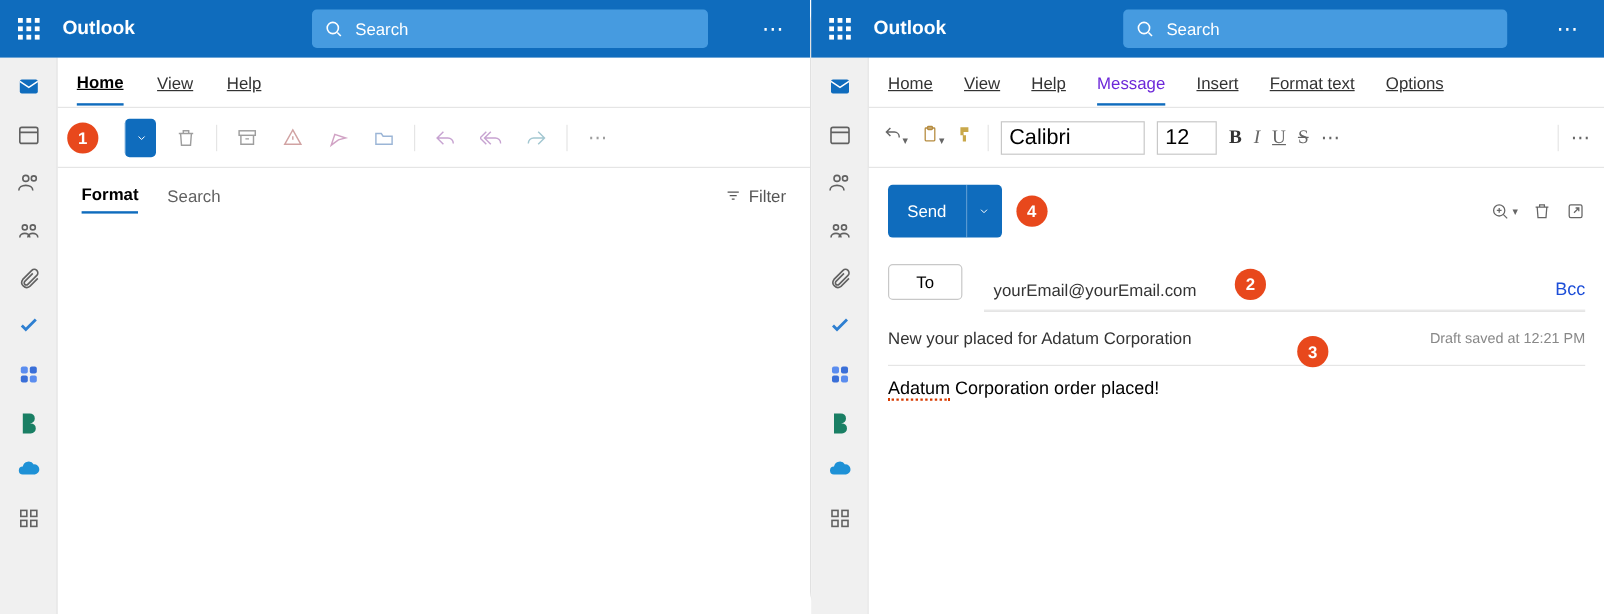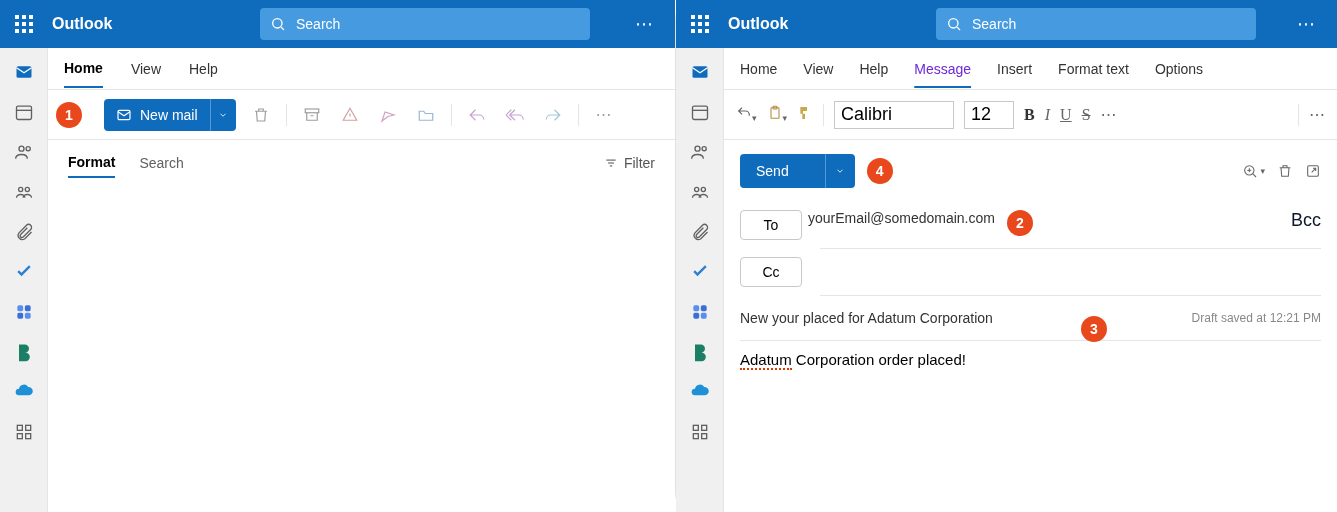--- a/index.html
+++ b/index.html
@@ -19,21 +19,21 @@
 
   .body { display:flex; flex:1; min-height:0;}
   .rail { width:48px; background:#f0f0f0; border-right:1px solid #e5e5e5; display:flex; flex-direction:column; align-items:center; padding-top:8px; gap:8px;}
   .rail-item { width:32px; height:32px; display:flex; align-items:center; justify-content:center; cursor:pointer; color:#616161; border-radius:4px;}
   .rail-item.active { color:#0F6CBD;}
   .rail svg{width:20px;height:20px;}
 
   .main { flex:1; display:flex; flex-direction:column; min-width:0;}
 
   .menubar { display:flex; align-items:center; gap:28px; padding:0 16px; height:42px; border-bottom:1px solid #e5e5e5; font-size:14px; color:#333;}
-  .menubar .tab { cursor:pointer; padding:10px 0;}
+  .menubar .tab { cursor:pointer; padding:10px 0;text-decoration:underline;}
   .menubar .tab.active { font-weight:600; border-bottom:2px solid #0F6CBD; color:#000;}
   .menubar .tab.activeU { color:#6d28d9; text-decoration:underline; text-decoration-color:#0F6CBD; text-underline-offset:12px; text-decoration-thickness:2px;}
 
   .toolbar { display:flex; align-items:center; gap:12px; padding:8px 10px; height:50px; border-bottom:1px solid #e5e5e5; position:relative;}
   .toolbar .iconbtn { color:#9e9e9e; width:26px; height:26px; display:flex; align-items:center; justify-content:center; cursor:pointer;}
   .toolbar .sep{ width:1px; height:22px; background:#e5e5e5;}
   .newmail { display:flex; background:#0F6CBD; border-radius:4px; overflow:hidden; color:#fff; height:32px; align-items:stretch;}
   .newmail .lbl{display:flex; align-items:center; gap:8px; padding:0 12px; font-size:14px; cursor:pointer;}
   .newmail .dd{width:26px; display:flex; align-items:center; justify-content:center; border-left:1px solid rgba(255,255,255,.3); cursor:pointer;}
 
@@ -53,30 +53,30 @@
   .fmt-toolbar .iconbtn{color:#666;}
   .fmt-toolbar select,.fmt-toolbar .selbox{height:28px;border:1px solid #c8c8c8;font-size:18px;padding:0 6px;background:#fff;}
   .selbox.font{width:120px;}
   .selbox.size{width:50px;}
   .fmt-toolbar .bold{font-weight:800;color:#333;}
   .strike{text-decoration:line-through;}
   .fmt-toolbar .glyph{font-family:serif;font-size:16px;}
 
   .compose{flex:1; display:flex; flex-direction:column; padding:0; background:#fff; position:relative;}
   .sendrow{display:flex; align-items:center; padding:14px 16px; gap:12px;}
-  .sendbtn{display:flex; background:#0F6CBD; color:#fff; border-radius:4px; overflow:hidden; height:34px;gap:20px;}
+  .sendbtn{display:flex; background:#0F6CBD; color:#fff; border-radius:4px; overflow:hidden; height:44px;}
   .sendbtn .lbl{display:flex;align-items:center;padding:0 16px;font-size:14px;cursor:pointer;}
   .sendbtn .dd{width:30px;display:flex;align-items:center;justify-content:center;border-left:1px solid rgba(255,255,255,.3);cursor:pointer;}
   .sendrow .spacer{flex:1;}
   .sendrow .tool{color:#666;cursor:pointer;display:flex;align-items:center;gap:2px;}
 
-  .field{display:flex; align-items:flex-start; gap:6px; padding:8px 16px;}
+  .field{display:flex; align-items:flex-end; gap:26px; padding:8px 16px;}
   .pillbtn{border:1px solid #c8c8c8; background:#fff; border-radius:4px; padding:6px 18px; font-size:14px; cursor:pointer; width:62px; text-align:center;}
   .addr{font-size:14px;color:#333;}
-  .bcc{margin-left:auto;color:#0f172a;font-size:18px;cursor:pointer;}
+  .bcc{margin-left:auto;color:#1d4ed8;font-size:15px;cursor:pointer;}
   .hr{height:1px;background:#e5e5e5;margin:0 16px 0 96px;}
 
   .subj{display:flex;align-items:center;padding:14px 16px;font-size:14px;color:#333; justify-content:space-between;}
   .draft{color:#888;font-size:12px;}
   .bodytxt{padding:10px 16px;font-size:15px;color:#000;}
   .bodytxt .sp{border-bottom:2px dotted #d83b01;margin-top:36px;}
 
   
   .illus{position:relative;width:120px;height:150px;}
   .balloon{position:absolute;left:22px;top:0;width:76px;height:76px;border-radius:50%;background:radial-gradient(circle at 35% 30%,#90b7ea 0 40%,#5a8dd6 41% 100%);}
@@ -189,27 +189,20 @@
       <div class="menubar">
         <div class="tab active">Home</div>
         <div class="tab">View</div>
         <div class="tab">Help</div>
       </div>
 
       <div class="toolbar">
         <div class="callout" style="left:8px;top:12px;">1</div>
         <div style="width:34px;"></div>
         <div class="newmail">
-          <div class="lbl">
-            <svg width="16" height="16" viewBox="0 0 24 24" fill="none" stroke="#fff" stroke-width="1.8">
-                <rect x="3" y="5" width="18" height="14" rx="2"></rect>
-                <path d="M3 7l9 6 9-6"></path>
-              </svg>
-            <span>New mail</span>
-          </div>
           <div class="dd">
             <svg width="10" height="10" viewBox="0 0 24 24" fill="none" stroke="#fff" stroke-width="2">
                 <path d="M6 9l6 6 6-6"></path>
               </svg>
           </div>
         </div>
         <div class="iconbtn">
             <svg width="18" height="18" viewBox="0 0 24 24" fill="none" stroke="currentColor" stroke-width="1.6">
               <path d="M4 7h16M9 7V4h6v3M6 7l1 13h10l1-13"></path>
             </svg>
@@ -426,29 +419,26 @@
           <div class="tool">
               <svg width="16" height="16" viewBox="0 0 24 24" fill="none" stroke="currentColor" stroke-width="1.6">
                 <rect x="4" y="4" width="16" height="16" rx="2"></rect>
                 <path d="M10 14l6-6M12 8h4v4"></path>
               </svg>
             </div>
         </div>
 
         <div class="field">
           <div class="pillbtn">To</div>
-          <div class="addr">yourEmail@somedomain.com</div>
+          <div class="addr">yourEmail@yourEmail.com</div>
           <div class="callout" style="position:static;margin-left:6px;">2</div>
           <div class="bcc">Bcc</div>
         </div>
         <div class="hr"></div>
 
-        <div class="field">
-          <div class="pillbtn">Cc</div>
-        </div>
         <div class="hr"></div>
 
         <div class="subj">
           <span>New your placed for Adatum Corporation</span>
           <span class="draft">Draft saved at 12:21 PM</span>
         </div>
         <div style="position:relative;">
           <div class="callout" style="right:230px;top:-24px;left:auto;">3</div>
         </div>
         <div class="hr" style="margin-left:16px;"></div>

